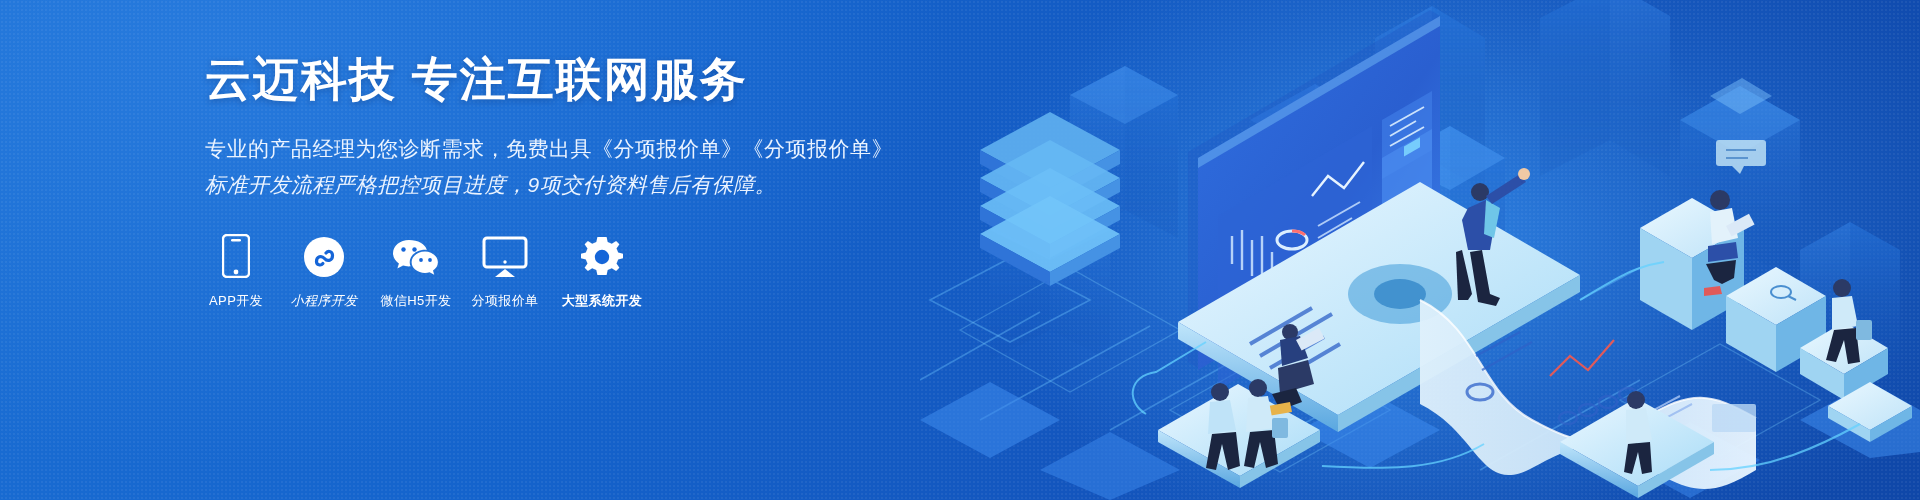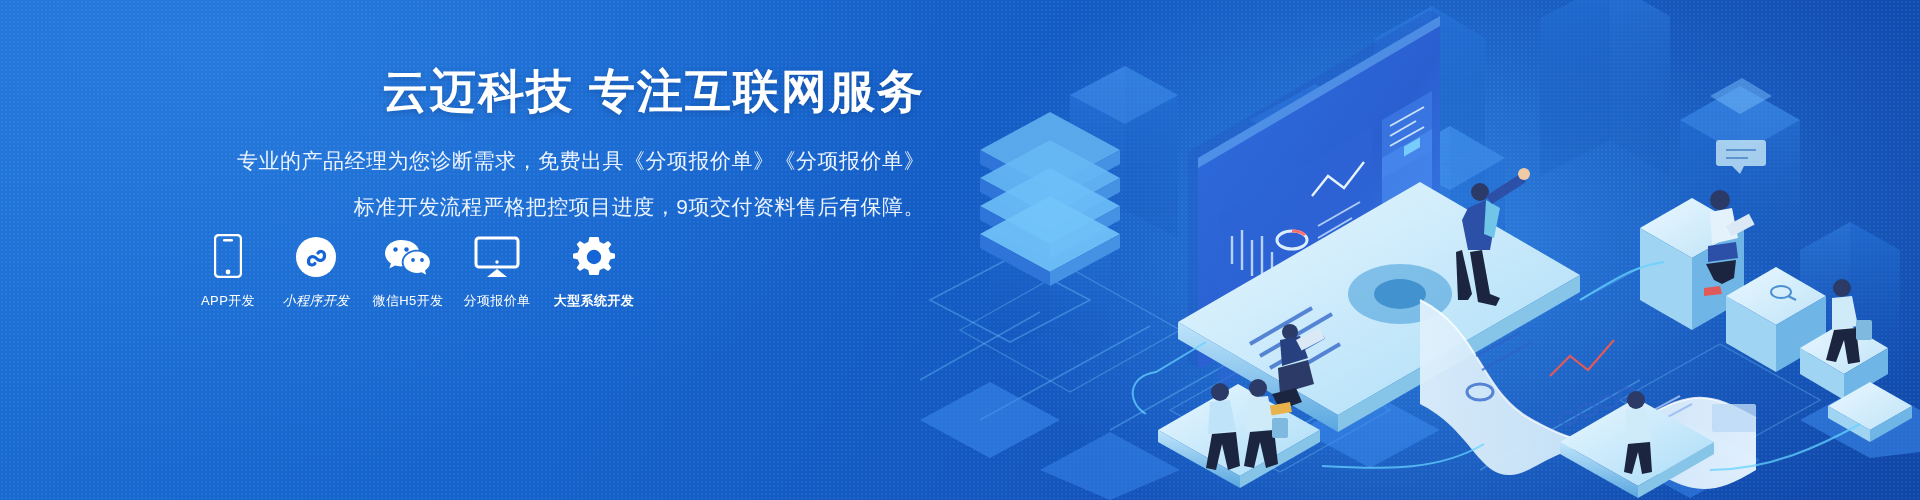--- a/index.html
+++ b/index.html
@@ -22,34 +22,34 @@
     background-size:4px 4px;
     pointer-events:none;
   }
   .glow{
     position:absolute;left:1000px;top:-90px;width:760px;height:680px;
     background:radial-gradient(circle at 50% 50%, rgba(80,175,255,0.30) 0%, rgba(80,175,255,0.10) 42%, rgba(80,175,255,0) 70%);
     pointer-events:none;
   }
 
   
-  .copy{position:absolute;left:205px;top:64px;width:720px;text-align:right;}
+  .copy{position:absolute;left:205px;top:52px;width:720px;}
   .headline{
     font-size:46px;line-height:1.18;font-weight:bold;color:#ffffff;
     letter-spacing:2px;margin:0 0 26px 0;white-space:nowrap;
     text-shadow:0 2px 6px rgba(0,24,70,0.25);
   }
   .sub{
     font-size:21px;line-height:34px;color:#eaf3ff;font-weight:normal;
     letter-spacing:0.5px;white-space:nowrap;margin:0;
   }
-  .sub + .sub{margin-top:12px;}
+  .sub + .sub{margin-top:2px;font-style:italic;}
 
   
-  .services{position:absolute;left:192px;top:232px;display:flex;align-items:center;}
+  .services{position:absolute;left:200px;top:232px;display:flex;align-items:center;}
   .service{
     width:72px;display:flex;flex-direction:column;align-items:center;
     margin-right:12px;
   }
   .service .ico{
     height:46px;display:flex;align-items:flex-end;justify-content:center;
     margin-bottom:14px;
   }
   .service .lbl{
     font-size:13px;color:#ffffff;white-space:nowrap;letter-spacing:0.4px;

